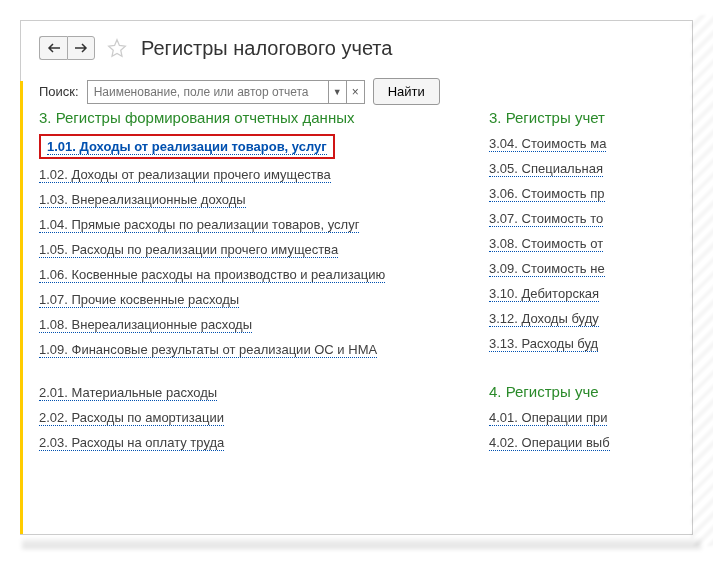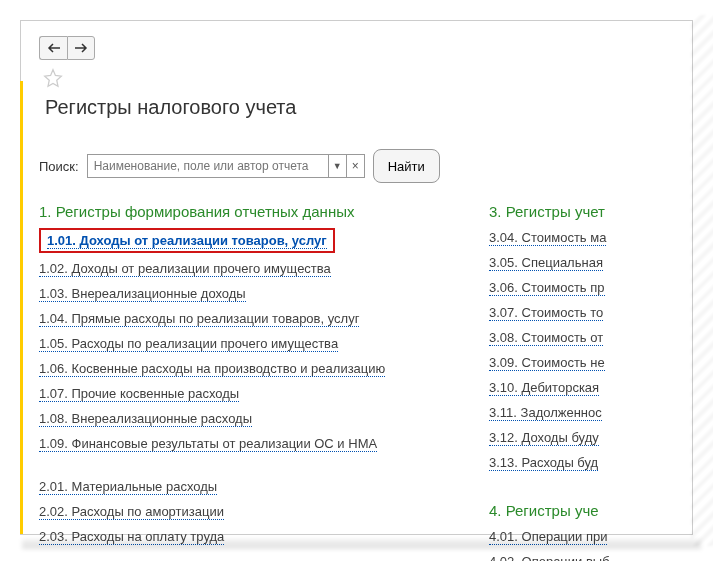--- a/index.html
+++ b/index.html
@@ -23,24 +23,23 @@
     .yellow-bar {
       position: absolute;
       left: -1px;
       top: 60px;
       bottom: 0;
       width: 3px;
       background: #fc0;
     }
     .header-row {
       display: flex;
-      align-items: flex-start;
+      align-items: center;
       gap: 8px;
-      margin-bottom: 30px;
-      flex-direction: column;
+      margin-bottom: 18px;
     }
     .nav-btn {
       width: 28px;
       height: 24px;
       border: 1px solid #aaa;
       background: #f5f5f5;
       display: flex;
       align-items: center;
       justify-content: center;
       cursor: pointer;
@@ -61,21 +60,20 @@
     .page-title {
       font-size: 20px;
       font-weight: normal;
       color: #333;
       margin-left: 6px;
     }
     .search-row {
       display: flex;
       align-items: center;
       gap: 8px;
-      margin-bottom: 16px;
     }
     .search-label {
       font-size: 13px;
       color: #333;
     }
     .search-input-group {
       display: flex;
       border: 1px solid #999;
     }
     .search-input {
@@ -100,27 +98,27 @@
       width: 18px;
       height: 22px;
       border: none;
       border-left: 1px solid #999;
       background: #fff;
       cursor: pointer;
       font-size: 12px;
       color: #555;
     }
     .find-btn {
-      height: 34px;
+      height: 27px;
       padding: 0 14px;
       border: 1px solid #999;
       background: #f5f5f5;
       cursor: pointer;
       font-size: 13px;
-      border-radius: 8px;
+      border-radius: 3px;
     }
     .columns {
       display: flex;
       gap: 40px;
     }
     .col { flex: 0 0 auto; }
     .col-left { width: 410px; }
     .col-right { width: 180px; }
     .section-title {
       color: #2a8a2a;
@@ -206,21 +204,21 @@
     <div class="search-input-group">
       <input class="search-input" type="text" placeholder="Наименование, поле или автор отчета" style="">
       <button class="search-dropdown">▼</button>
       <button class="search-clear">×</button>
     </div>
     <button class="find-btn">Найти</button>
   </div>
 
   <div class="columns">
     <div class="col col-left">
-      <div class="section-title">1. Регистры формирования отчетных данных</div>
+      <div class="section-title">3. Регистры формирования отчетных данных</div>
       <div class="highlighted"><span>1.01. Доходы от реализации товаров, услуг</span></div>
       <a class="link-item"><span>1.02. Доходы от реализации прочего имущества</span></a>
       <a class="link-item"><span>1.03. Внереализационные доходы</span></a>
       <a class="link-item"><span>1.04. Прямые расходы по реализации товаров, услуг</span></a>
       <a class="link-item"><span>1.05. Расходы по реализации прочего имущества</span></a>
       <a class="link-item"><span>1.06. Косвенные расходы на производство и реализацию</span></a>
       <a class="link-item"><span>1.07. Прочие косвенные расходы</span></a>
       <a class="link-item"><span>1.08. Внереализационные расходы</span></a>
       <a class="link-item"><span>1.09. Финансовые результаты от реализации ОС и НМА</span></a>
 
@@ -232,21 +230,20 @@
 
     <div class="col col-right">
       <div class="section-title">3. Регистры учет</div>
       <a class="link-item"><span>3.04. Стоимость ма</span></a>
       <a class="link-item"><span>3.05. Специальная</span></a>
       <a class="link-item"><span>3.06. Стоимость пр</span></a>
       <a class="link-item"><span>3.07. Стоимость то</span></a>
       <a class="link-item"><span>3.08. Стоимость от</span></a>
       <a class="link-item"><span>3.09. Стоимость не</span></a>
       <a class="link-item"><span>3.10. Дебиторская</span></a>
-      <a class="link-item"><span>3.11. Задолженнос</span></a>
       <a class="link-item"><span>3.12. Доходы буду</span></a>
       <a class="link-item"><span>3.13. Расходы буд</span></a>
 
       <div class="section-spacer"></div>
       <div class="section-title">4. Регистры уче</div>
       <a class="link-item"><span>4.01. Операции при</span></a>
       <a class="link-item"><span>4.02. Операции выб</span></a>
     </div>
   </div>
 </div>

